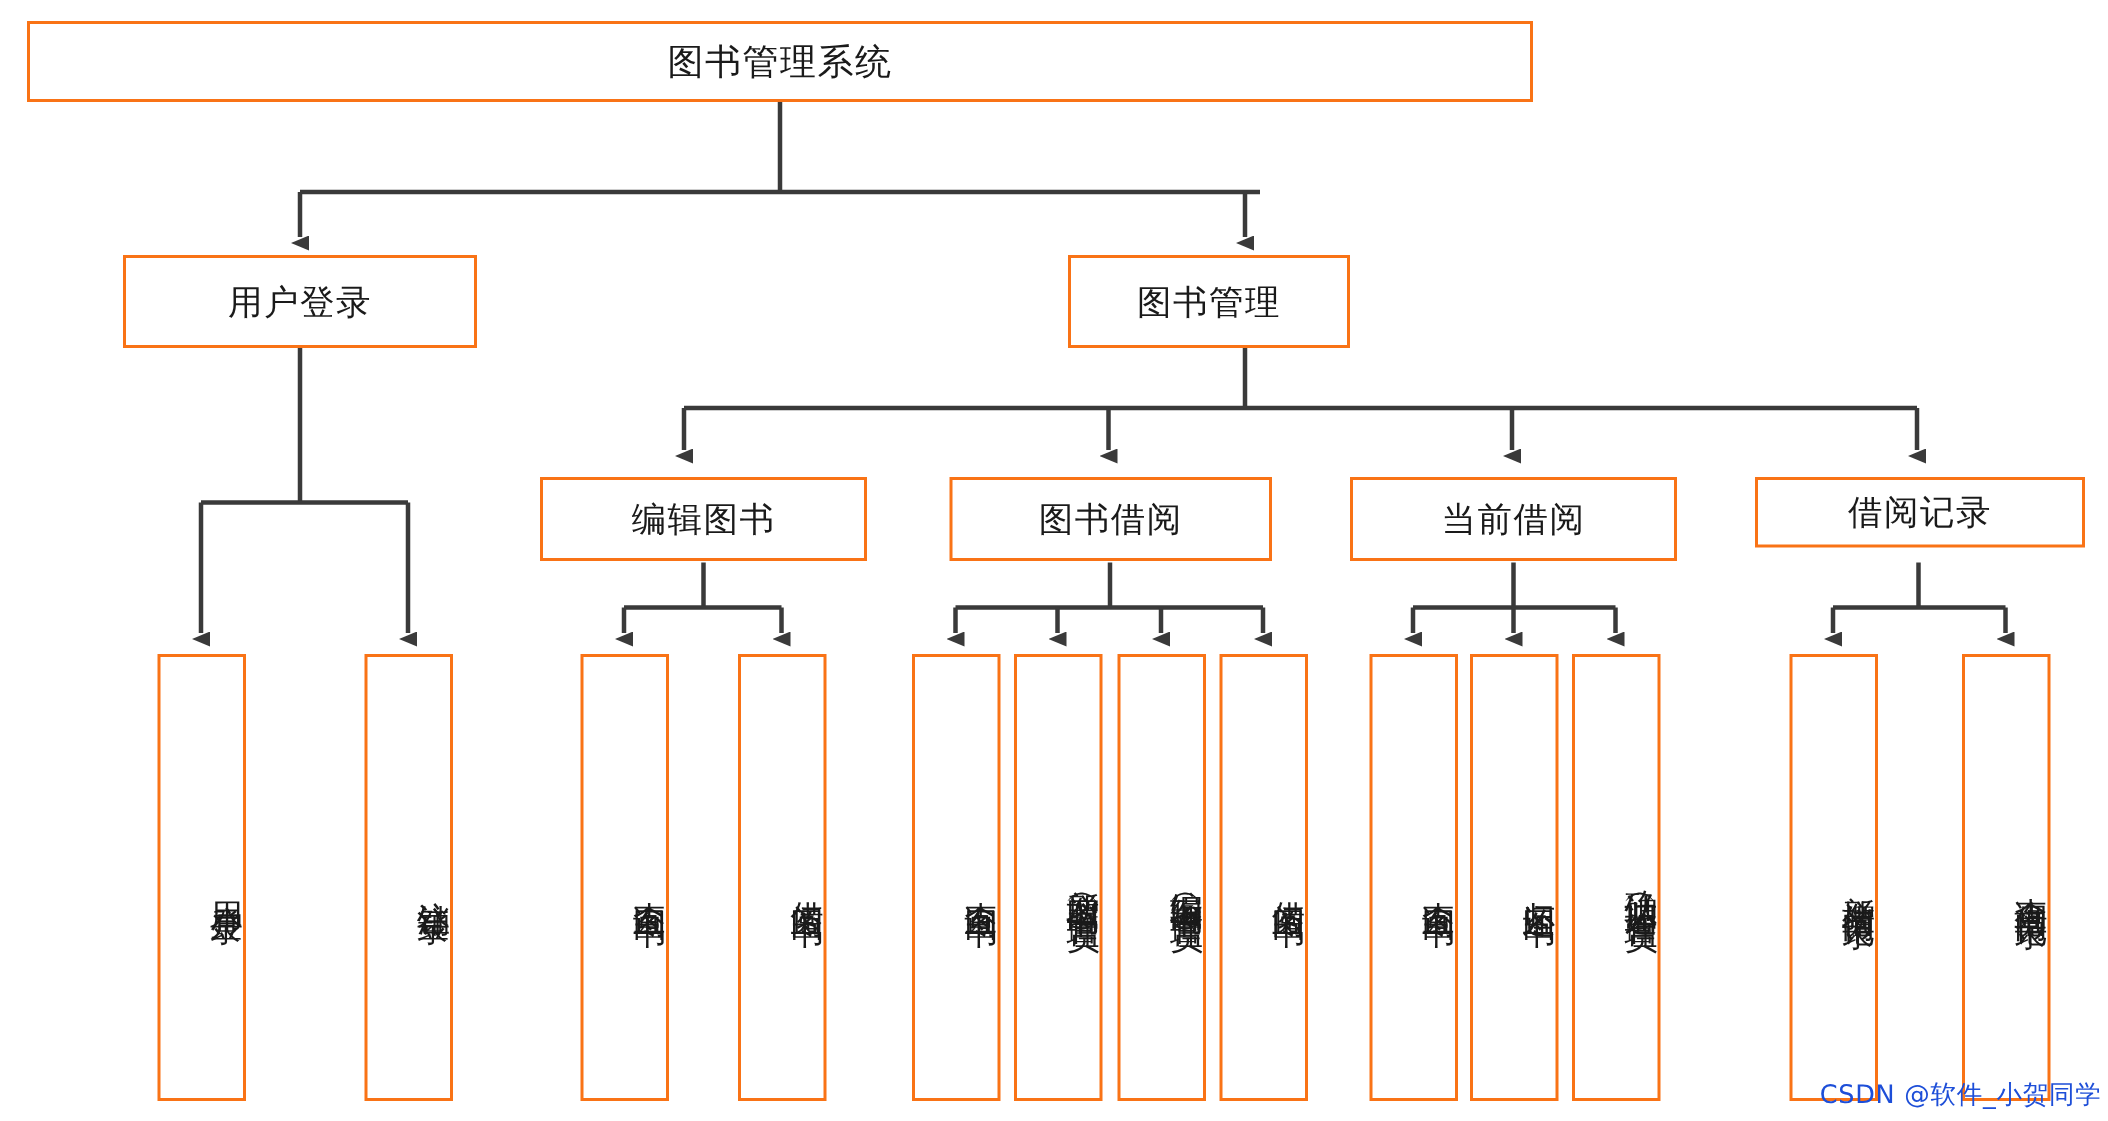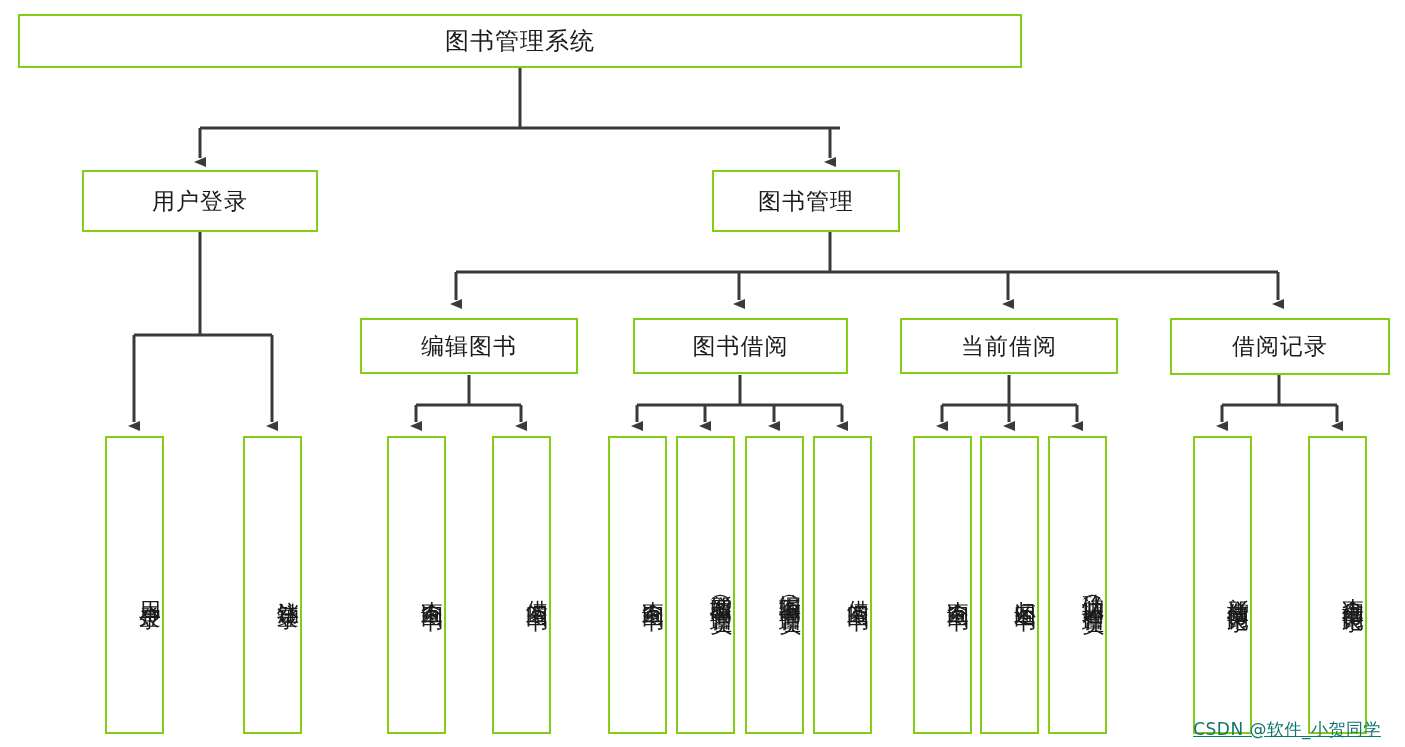--- a/index.html
+++ b/index.html
@@ -20,21 +20,21 @@
   }
   #edges {
     position: absolute;
     left: 0; top: 0;
     width: 1405px;
     height: 747px;
     pointer-events: none;
   }
   .node {
     position: absolute;
-    border: 2px solid #84cc16;
+    border: 2px solid #f97316;
     background: #ffffff;
     display: flex;
     align-items: center;
     justify-content: center;
     color: #1a1a1a;
     z-index: 2;
   }
   .node-h {
     font-size: 23px;
     letter-spacing: 1px;
@@ -53,28 +53,27 @@
     line-height: 1.08;
     letter-spacing: 3px;
   }
   .node-v .vtext {
     writing-mode: vertical-rl;
     text-orientation: upright;
     white-space: nowrap;
   }
   .watermark {
     position: absolute;
-    right: 24px;
+    right: 4px;
     bottom: 6px;
     font-size: 17px;
-    color: #0f766e;
+    color: #1d4ed8;
     letter-spacing: 0.5px;
     z-index: 5;
     white-space: nowrap;
-    text-decoration: underline;
   }
 </style>
 </head>
 <body>
 
 <div id="canvas">
 
   <svg id="edges" viewBox="0 0 1405 747" width="1405" height="747">
     <defs>
       <marker id="arr" markerWidth="10" markerHeight="12" refX="1" refY="6" orient="auto" markerUnits="userSpaceOnUse">
@@ -138,21 +137,21 @@
 
   <div class="node node-h" style="left:360px; top:318px; width:218px; height:56px;">
     <span>编辑图书</span>
   </div>
   <div class="node node-h" style="left:633px; top:318px; width:215px; height:56px;">
     <span>图书借阅</span>
   </div>
   <div class="node node-h" style="left:900px; top:318px; width:218px; height:56px;">
     <span>当前借阅</span>
   </div>
-  <div class="node node-h" style="left:1170px; top:318px; width:220px; height:57px;justify-content:center;">
+  <div class="node node-h" style="left:1170px; top:318px; width:220px; height:47px;justify-content:center;">
     <span>借阅记录</span>
   </div>
 
   <div class="node node-v" style="left:105px; top:436px; width:59px; height:298px;">
     <span class="vtext">用户登录</span>
   </div>
   <div class="node node-v" style="left:243px; top:436px; width:59px; height:298px;">
     <span class="vtext">注销登录</span>
   </div>
 

